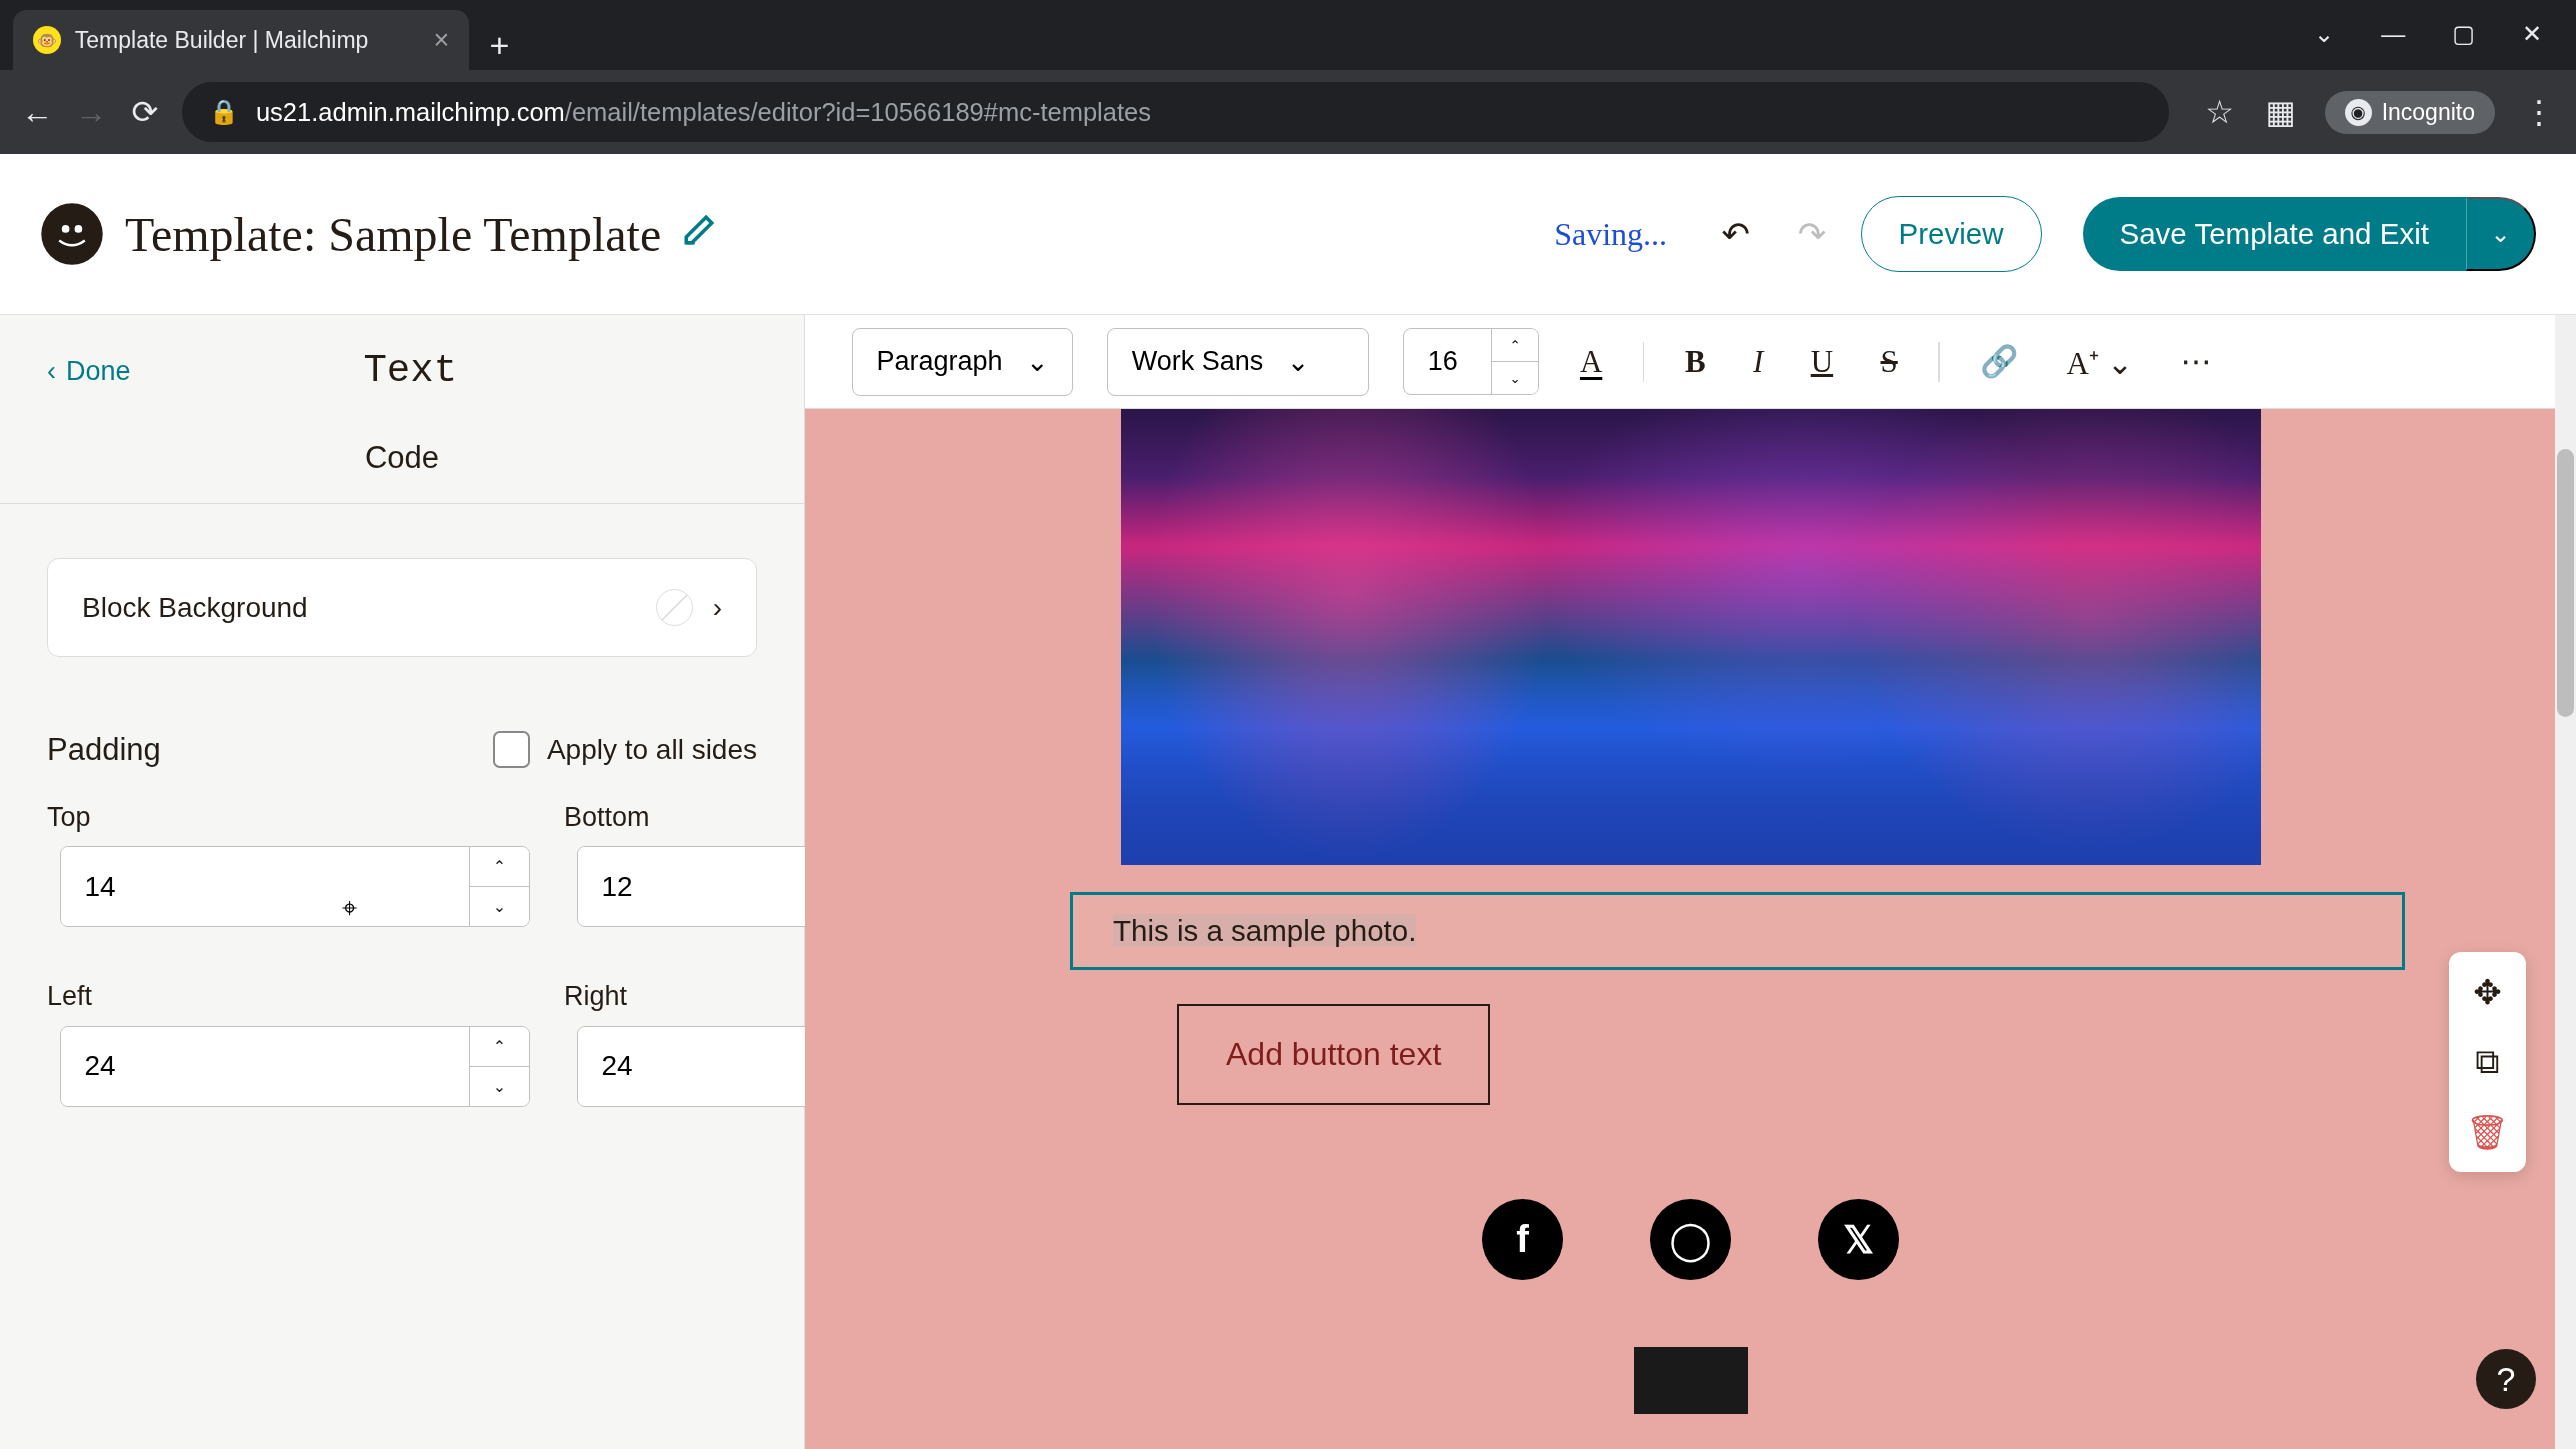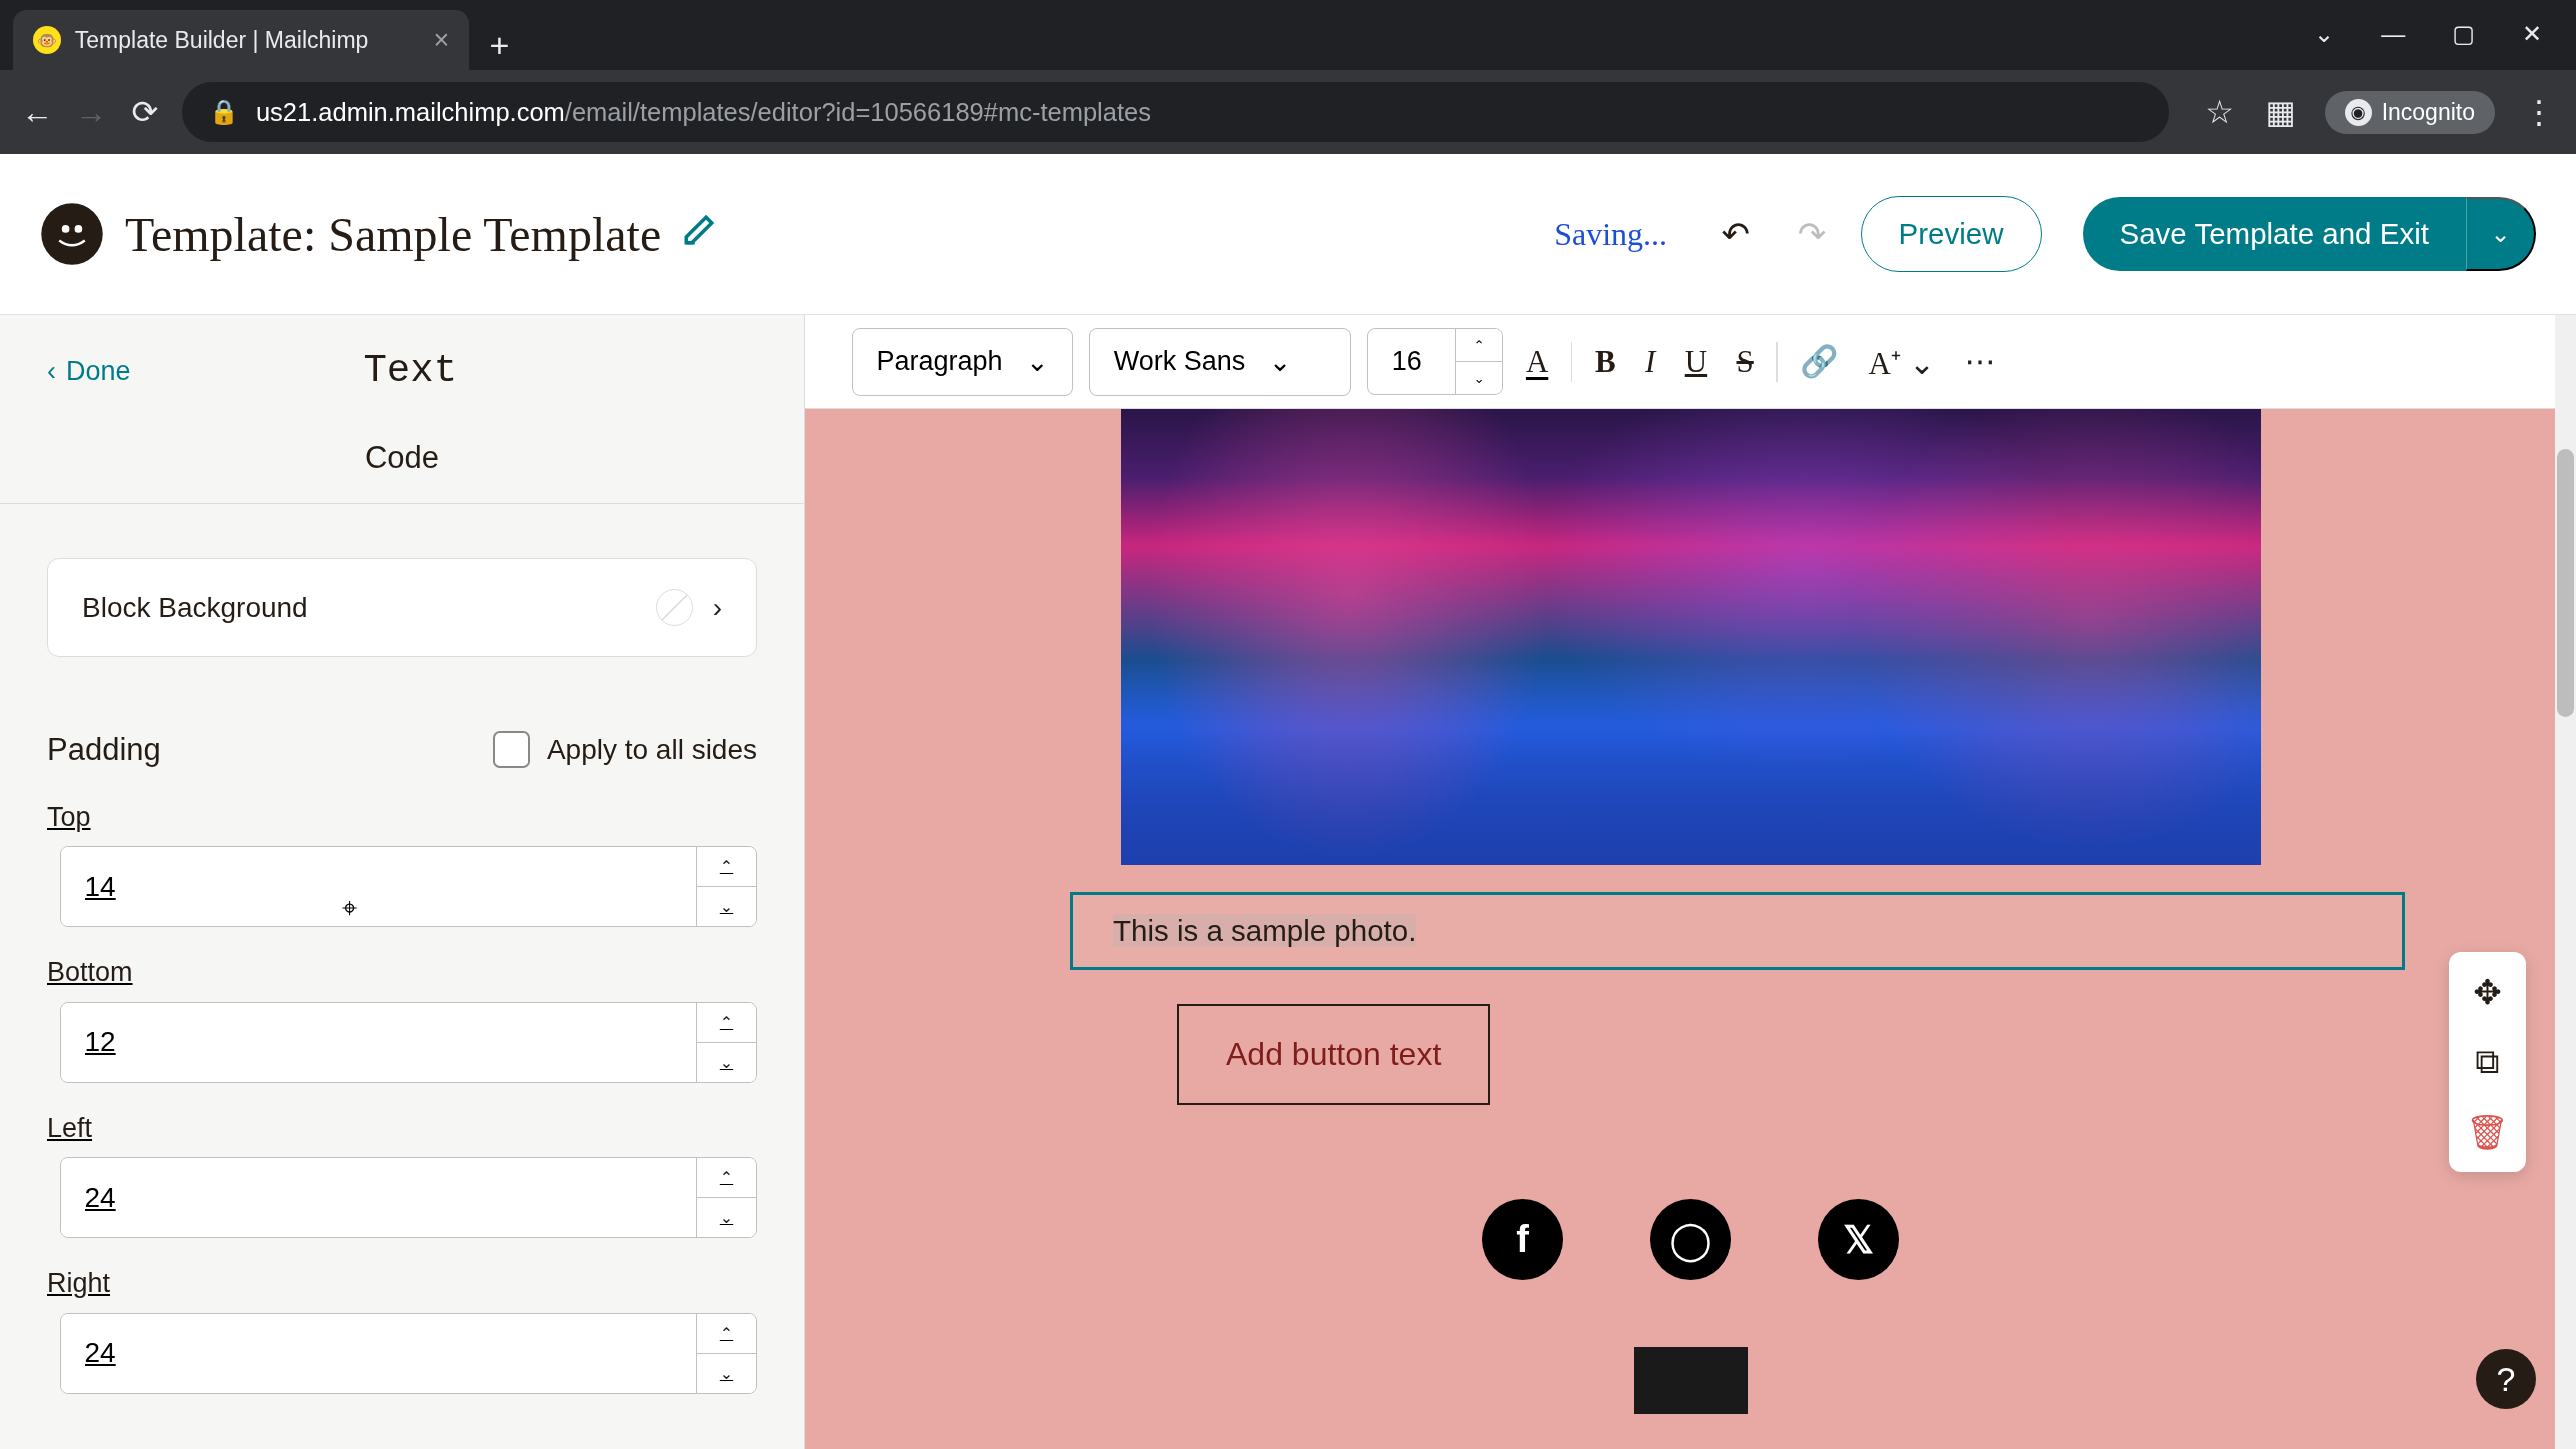--- a/index.html
+++ b/index.html
@@ -60,33 +60,33 @@
 .color-row { border: 1.3px solid #dedddc; border-radius: 12px; padding: 30px 34px; display: flex; align-items: center; gap: 20px; cursor: pointer; background: #fff; }
 .color-label { flex: 1; font-size: 28px; color: #241c15; }
 .color-swatch { width: 37px; height: 37px; border-radius: 50%; border: 1.3px solid #dedddc; background: linear-gradient(135deg, #fff 48%, #d0d0d0 50%, #fff 52%); }
 .chevron { color: #241c15; font-size: 28px; }
 
 .padding-section { margin-top: 74px; }
 .padding-header { display: flex; align-items: center; justify-content: space-between; margin-bottom: 34px; }
 .checkbox-row { display: flex; align-items: center; gap: 17px; }
 .checkbox { width: 37px; height: 37px; border: 2px solid #888; border-radius: 6.7px; background: #fff; cursor: pointer; }
 .checkbox-label { font-size: 28px; color: #241c15; }
-.padding-grid { display: grid; grid-template-columns: 1fr; gap: 30px 34px; text-decoration: underline; }
+.padding-grid { display: grid; grid-template-columns: 1fr 1fr; gap: 54px 34px; }
 .padding-field { }
 .padding-label { font-size: 27px; color: #241c15; margin-bottom: 13.4px; display: block; }
 .stepper { display: flex; border: 1.3px solid #c0c0be; border-radius: 8px; overflow: hidden; background: #fff; height: 81px; margin-left: 13px; }
 .stepper-input { flex: 1; border: none; padding: 0 23.5px; font-size: 28px; outline: none; background: #fff; }
 .stepper-btns { display: flex; flex-direction: column; border-left: 1.3px solid #c0c0be; width: 60px; }
 .stepper-btn { flex: 1; background: #fff; border: none; cursor: pointer; font-size: 16px; color: #241c15; display: flex; align-items: center; justify-content: center; }
 .stepper-btn:first-child { border-bottom: 0.7px solid #c0c0be; }
 .cursor-overlay { position: absolute; font-size: 27px; pointer-events: none; }
 
 
 .canvas-area { flex: 1; display: flex; flex-direction: column; position: relative; }
-.toolbar { height: 94px; background: #fff; border-bottom: 0.7px solid #dedddc; display: flex; align-items: center; padding: 0 47px; gap: 16px; }
+.toolbar { height: 94px; background: #fff; border-bottom: 0.7px solid #dedddc; display: flex; align-items: center; padding: 0 47px; gap: 34px; }
 .tb-dd { border: 1.3px solid #c0c0be; border-radius: 8px; padding: 17px 23.5px; display: flex; align-items: center; gap: 23.5px; font-size: 27px; cursor: pointer; background: #fff; }
 .tb-dd.para { min-width: 181px; }
 .tb-dd.font { min-width: 262px; }
 .tb-size-grp { display: flex; border: 1.3px solid #c0c0be; border-radius: 8px; overflow: hidden; background: #fff; }
 .tb-size { padding: 17px 23.5px; font-size: 27px; min-width: 87px; }
 .tb-size-steppers { display: flex; flex-direction: column; border-left: 1.3px solid #c0c0be; width: 47px; }
 .tb-size-step { flex: 1; border: none; background: #fff; font-size: 13.4px; cursor: pointer; }
 .tb-size-step:first-child { border-bottom: 0.7px solid #c0c0be; }
 .tb-icon { font-size: 31px; cursor: pointer; color: #241c15; padding: 6.7px; font-family: Georgia, serif; }
 .tb-icon.text-color { text-decoration: underline; text-decoration-color: #000; text-decoration-thickness: 3.4px; text-underline-offset: 5.4px; }

